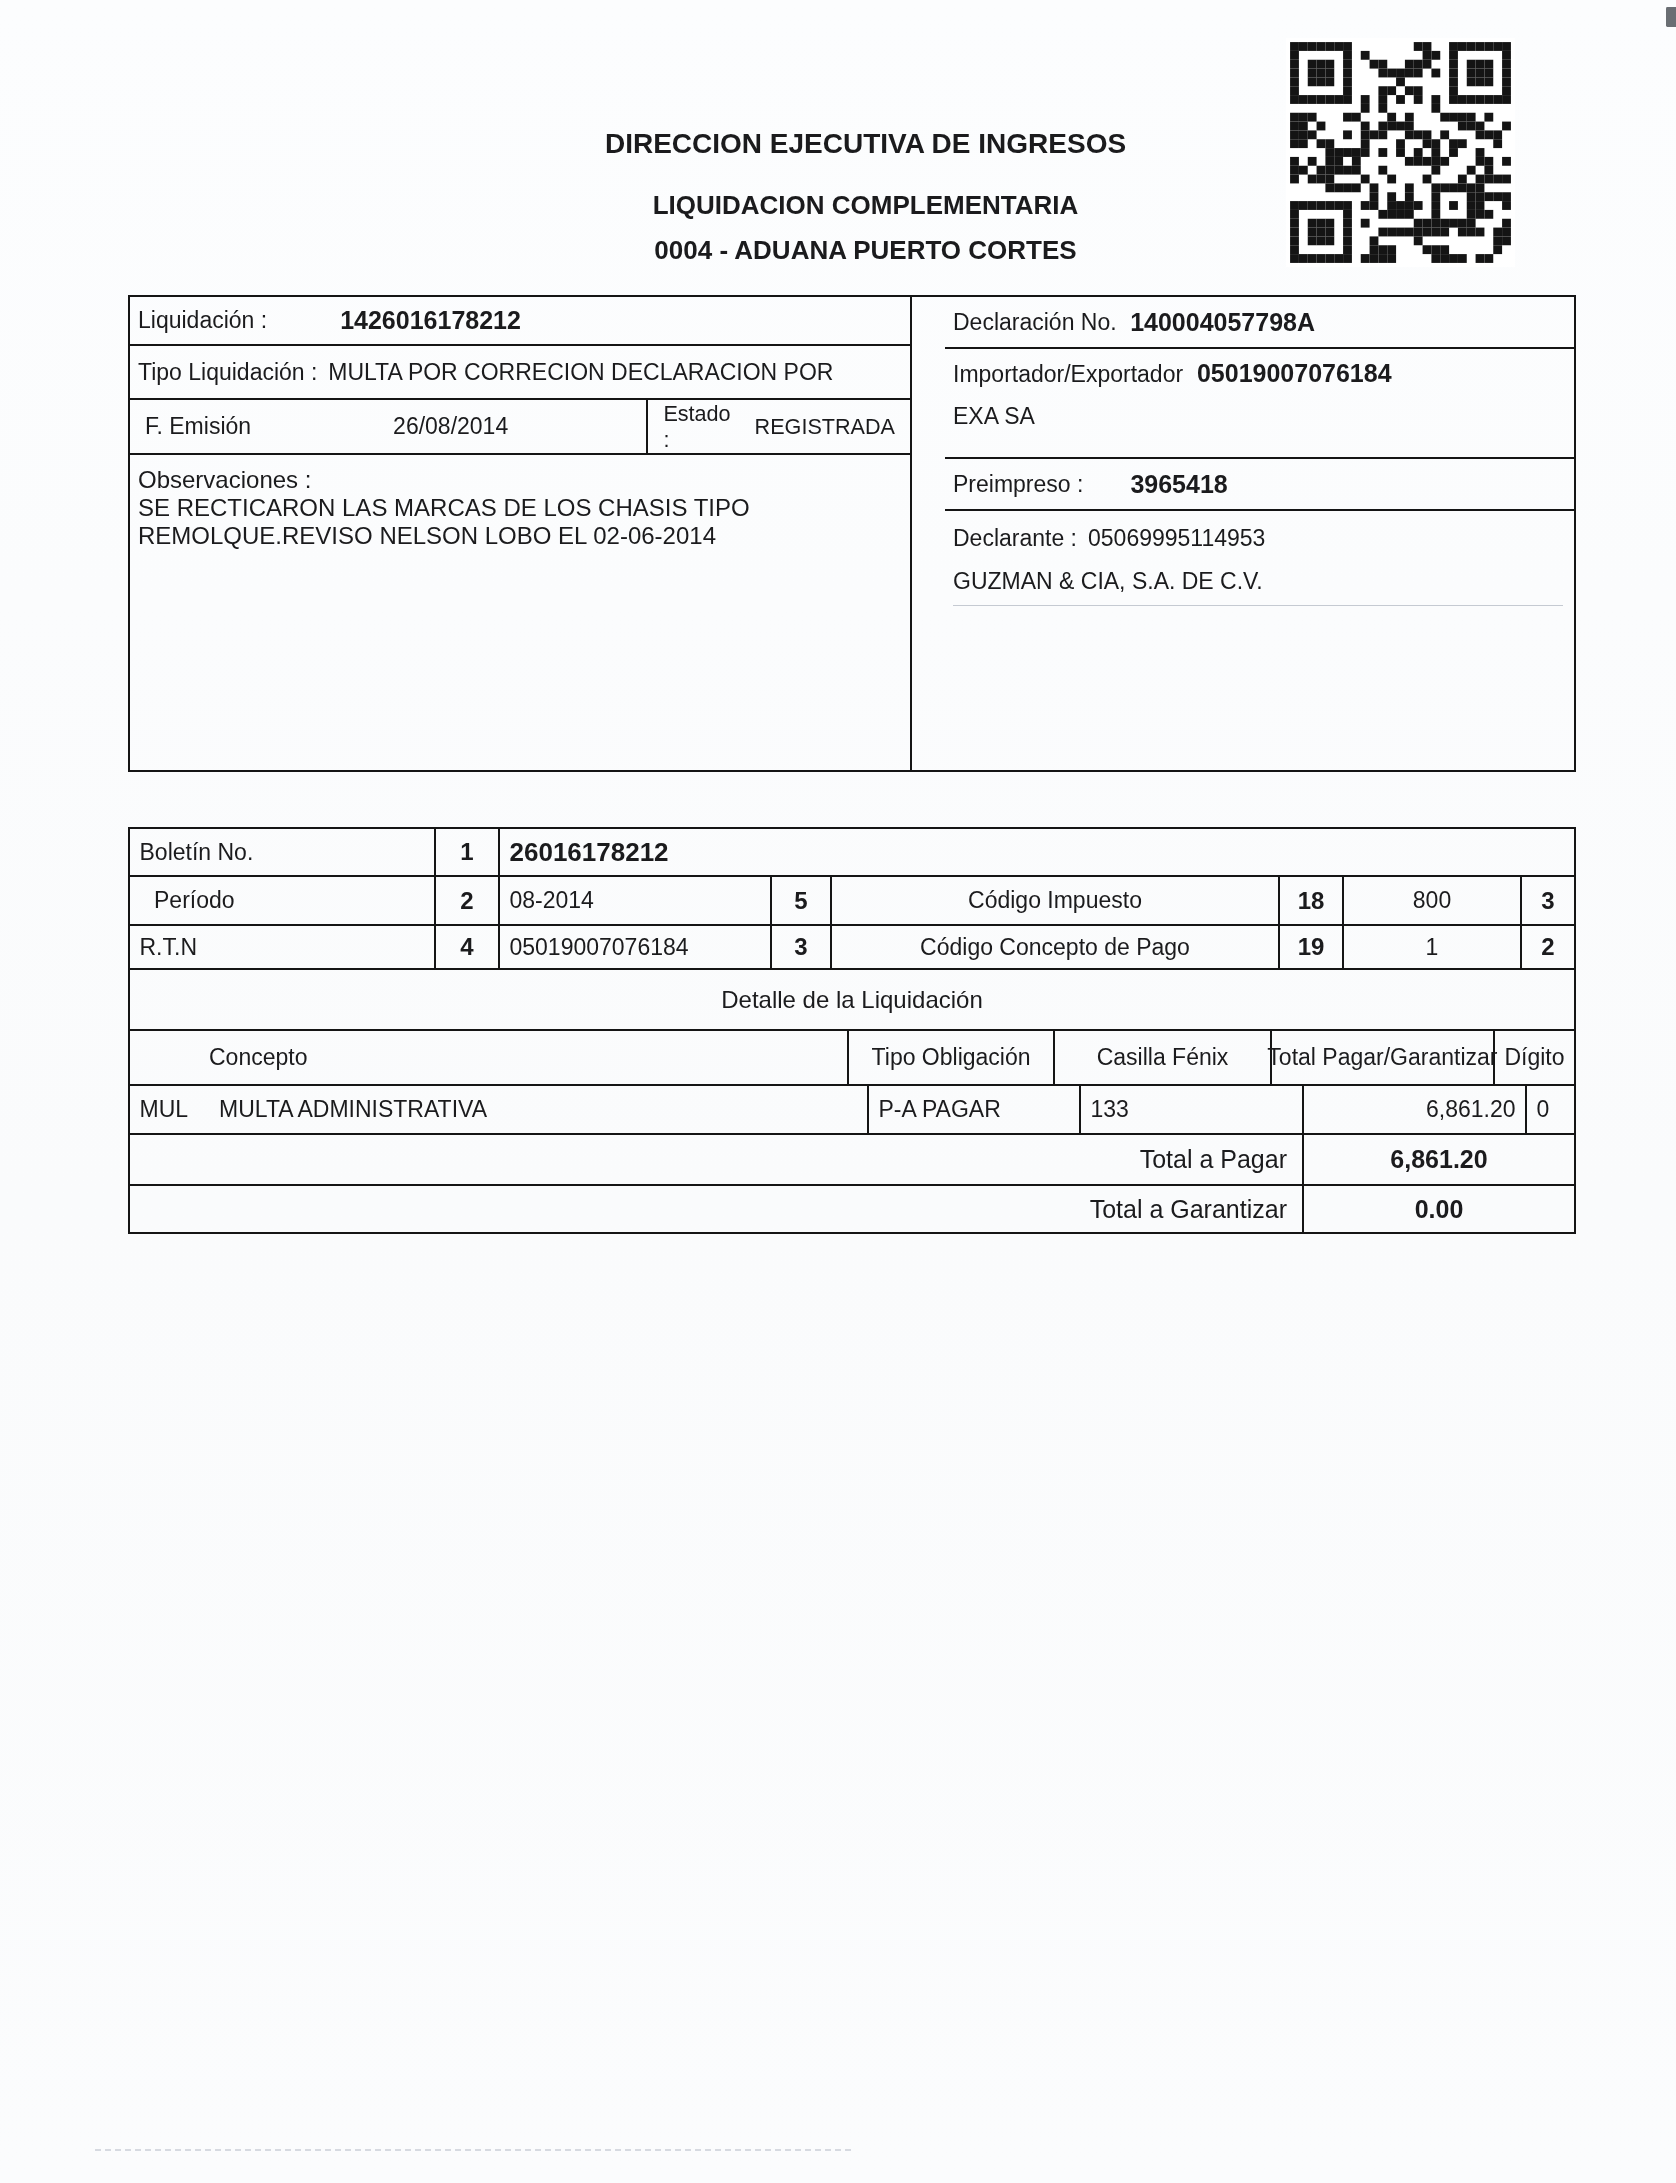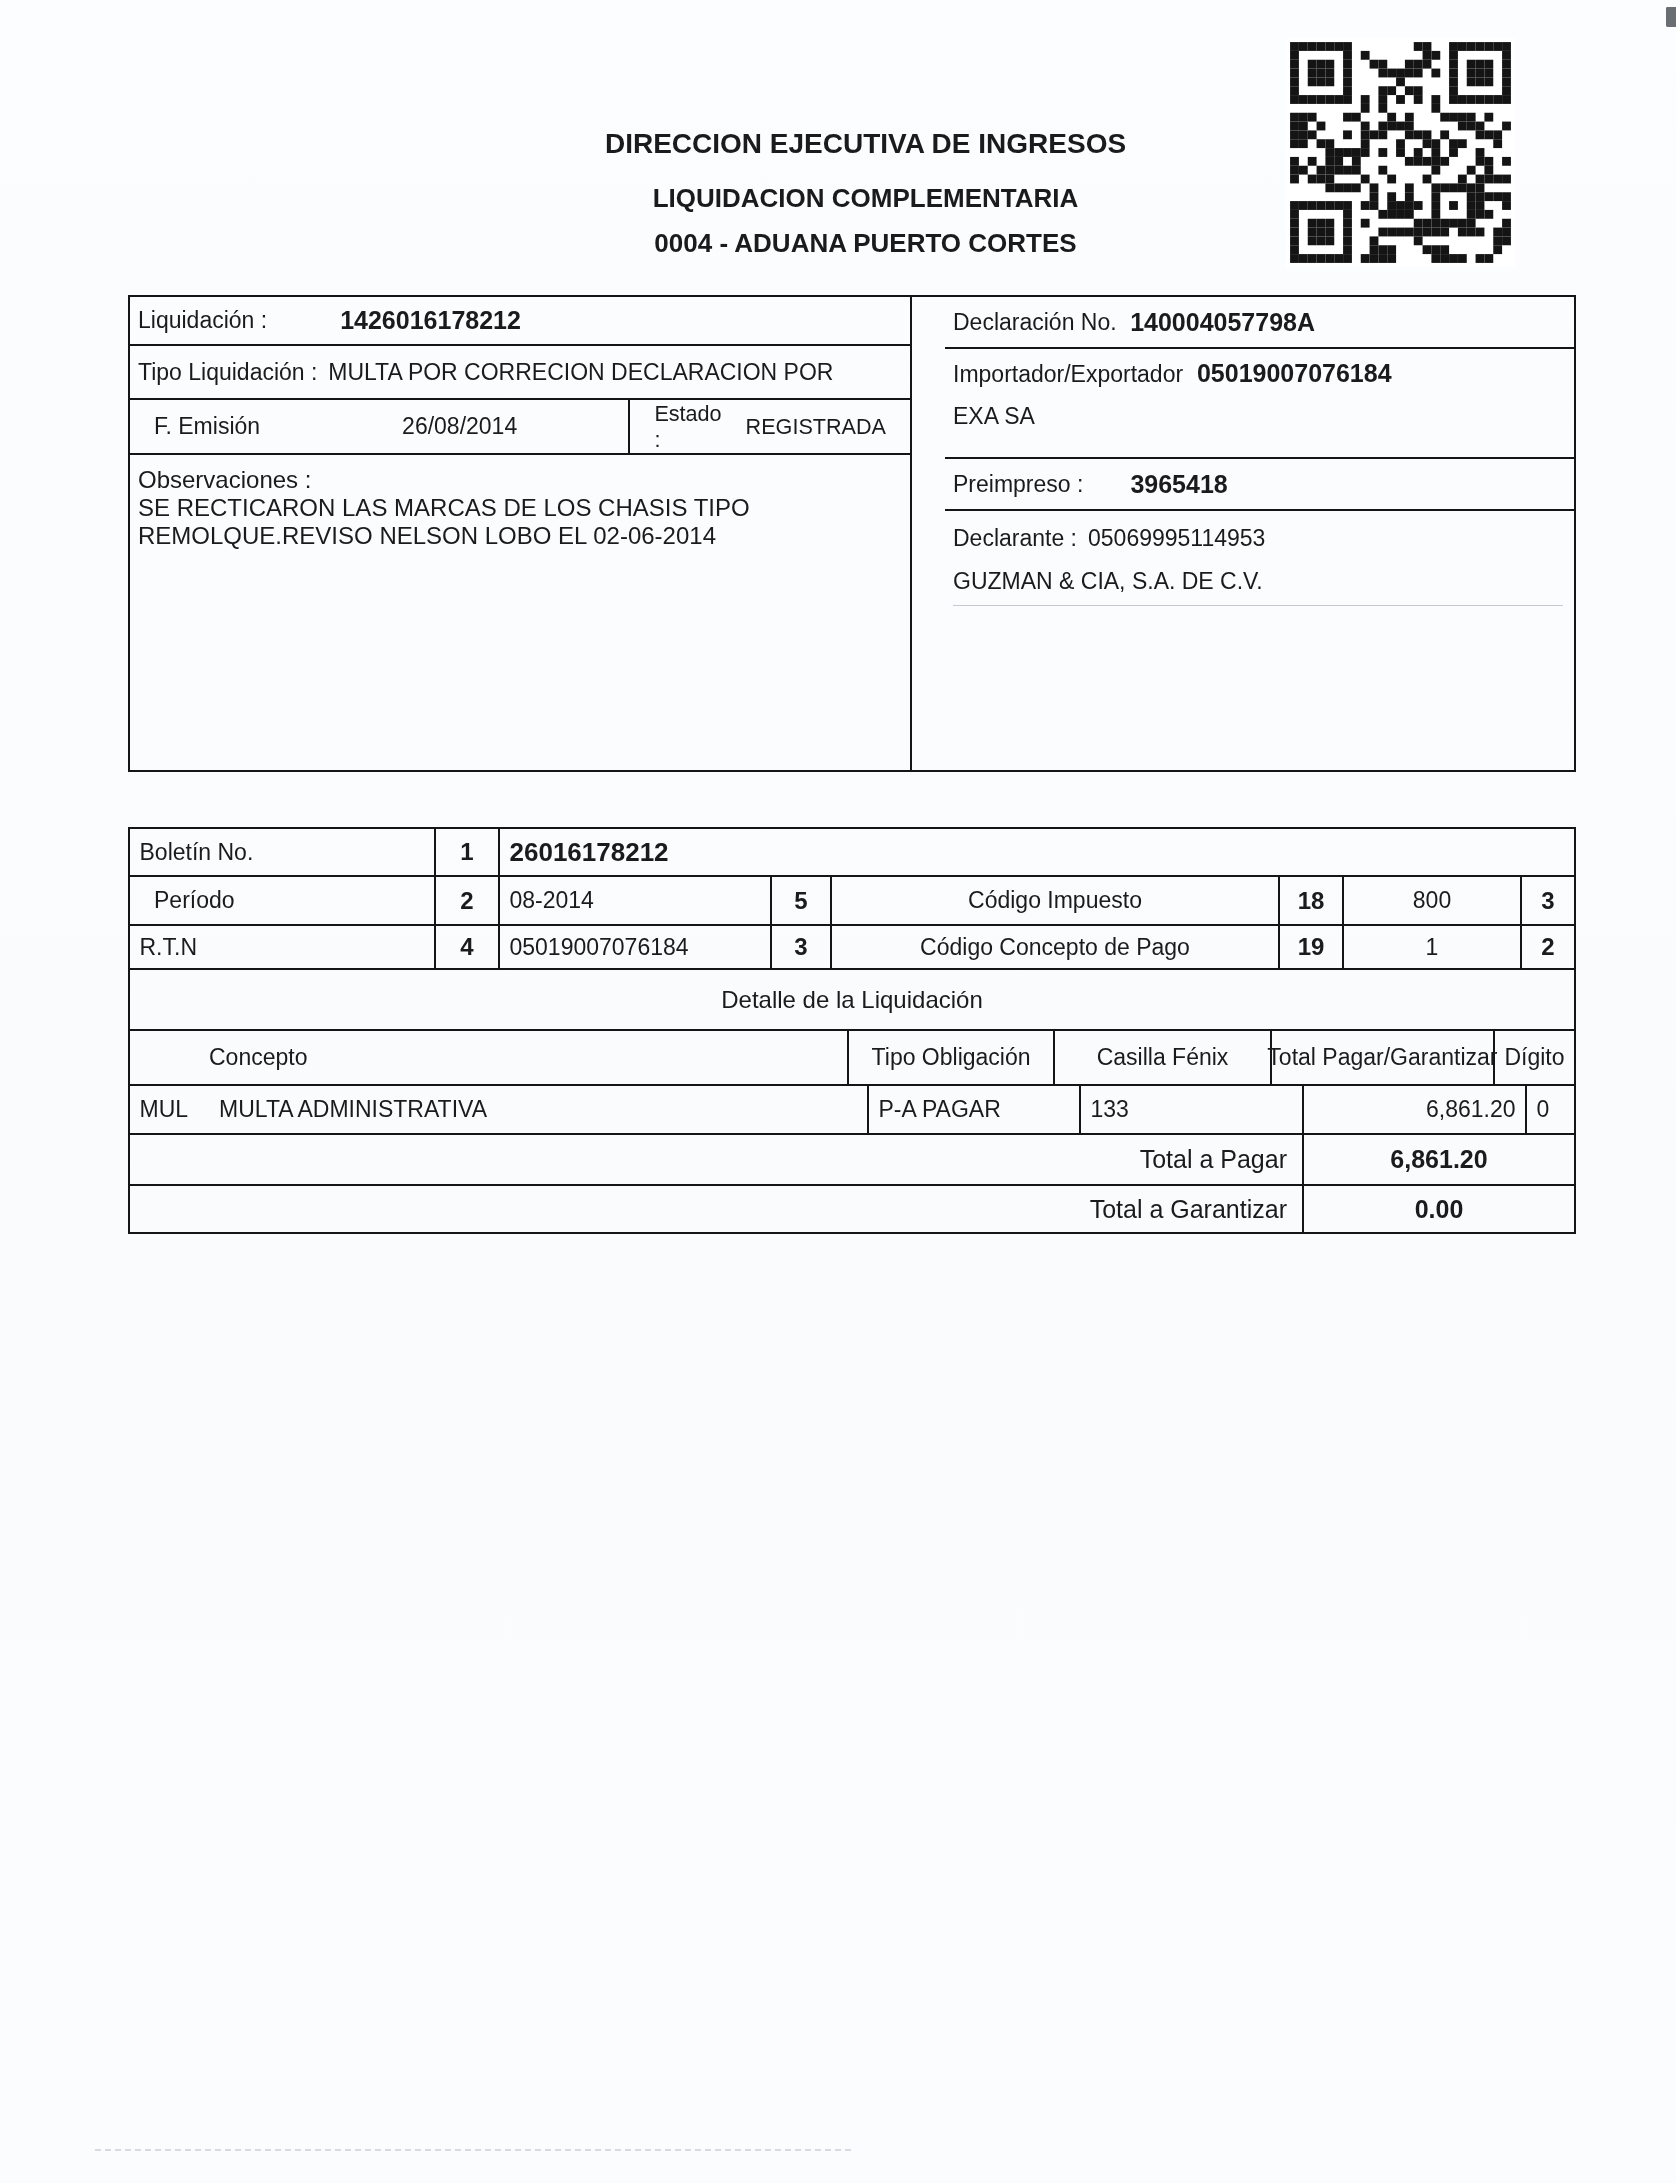--- a/index.html
+++ b/index.html
@@ -14,21 +14,21 @@
   
   .print-meta{left:128px;top:15px;font-size:23px;line-height:30px;}
   .print-meta .row{display:flex;align-items:baseline;}
   .print-meta .row + .row{margin-top:20px;}
   .print-meta .val{margin-left:15px;}
   .print-meta .val2{margin-left:35px;letter-spacing:4px;}
   
   .doc-title{left:54px;top:128px;width:1623px;text-align:center;}
   .doc-title div{font-weight:bold;}
   .t1{font-size:28px;line-height:32px;}
-  .t2{font-size:26px;line-height:31px;margin-top:23px;}
+  .t2{font-size:26px;line-height:31px;margin-top:30px;}
   .t3{font-size:26px;line-height:31px;margin-top:13.5px;}
   
   .qr{left:1286px;top:38px;width:229px;height:229px;background:#fff;}
   
   .tbl{border:2.7px solid #151515;background:transparent;}
   .trow{display:flex;border-bottom:2.7px solid #151515;}
   .trow:last-child{border-bottom:none;}
   .cell{box-sizing:border-box;border-right:2.7px solid #151515;display:flex;align-items:center;
         font-size:23px;padding:0 9.5px;white-space:nowrap;overflow:visible;}
   .cell:last-child{border-right:none;}
@@ -36,21 +36,21 @@
   .table-info{left:128px;top:295px;width:1444px;height:473px;display:flex;}
   .info-col{box-sizing:border-box;display:flex;flex-direction:column;}
   .col-left{width:782px;border-right:2.7px solid #151515;}
   .col-right{flex:1;padding-left:33px;}
   .icell{box-sizing:border-box;border-bottom:2.7px solid #151515;padding:0 8px;}
   .icell.last{border-bottom:none;flex:1;}
   .vcenter{display:flex;align-items:center;}
   .lab{font-size:23px;}
   .val-b{font-size:25px;font-weight:bold;}
   .split{display:flex;padding:0;}
-  .split > div{box-sizing:border-box;display:flex;align-items:center;padding:0 24px;}
+  .split > div{box-sizing:border-box;display:flex;align-items:center;padding:0 15px;}
   .split .sdiv{border-right:2.7px solid #151515;}
   .obs-line{font-size:24px;line-height:28px;}
   .faint-rule{border-top:1.4px solid rgba(110,120,140,.38);margin:10.8px 2.7px 0 0;}
   
   .table-bol{left:128px;top:827px;width:1444px;}
   .cen{justify-content:center;}
   .rgt{justify-content:flex-end;}
   .digit-box{font-weight:bold;justify-content:center;font-size:24px;}
   .bol-val{font-size:26px;font-weight:bold;}
   .detalle-title{justify-content:center;font-size:24px;}

